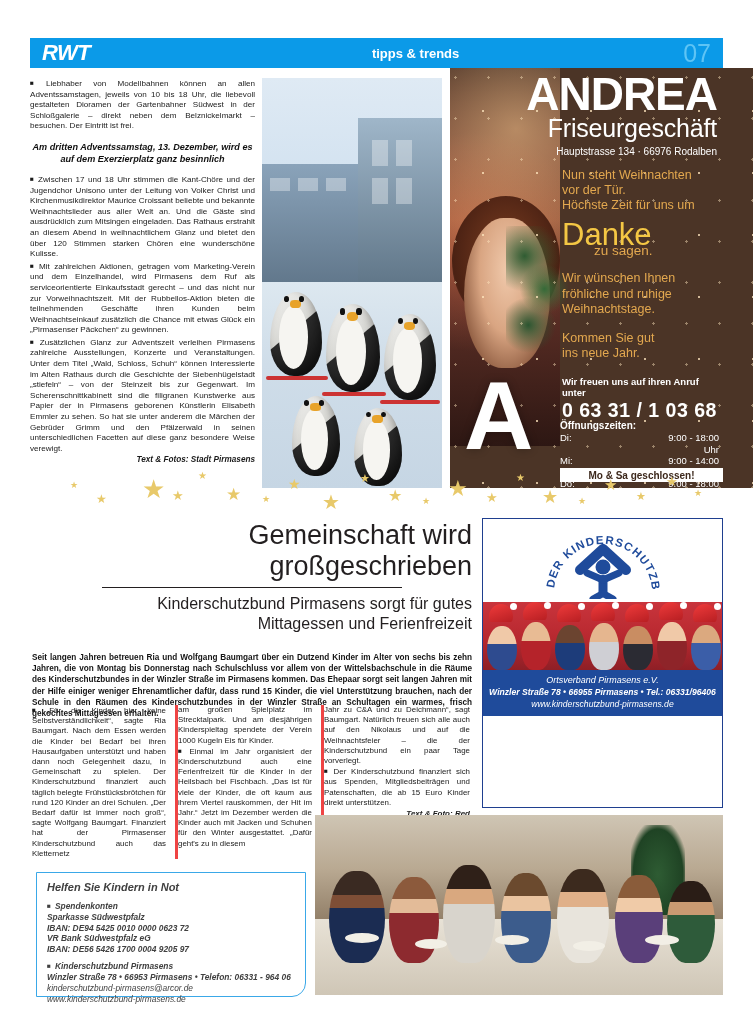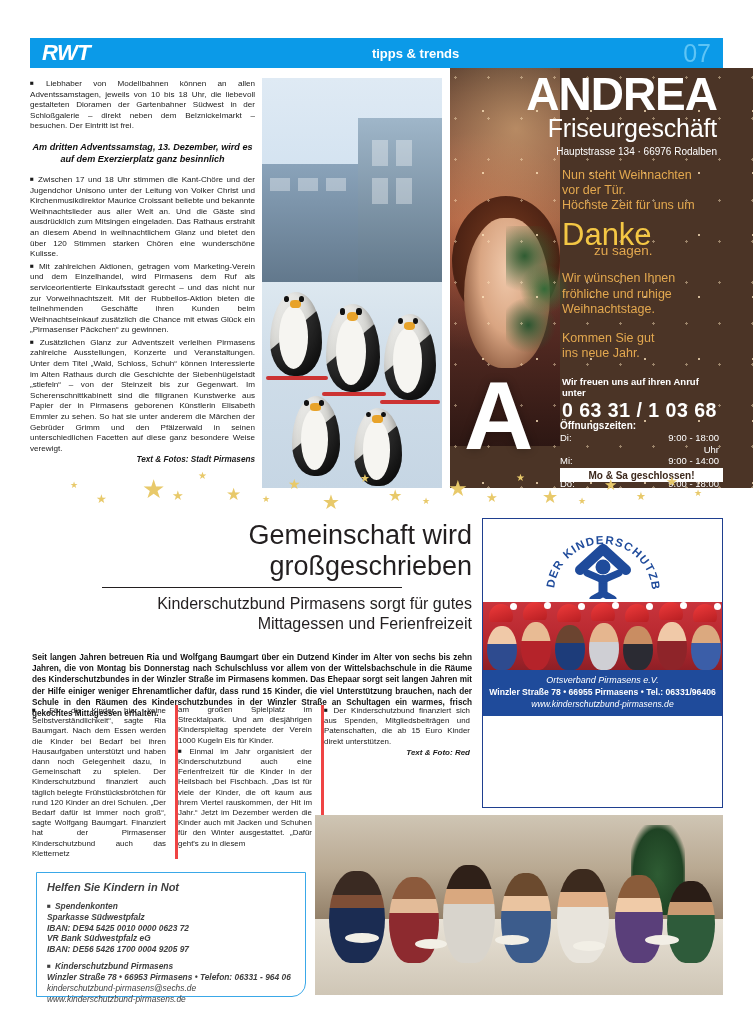--- a/index.html
+++ b/index.html
@@ -171,21 +171,21 @@
   .ksb-red p { font-size:9.2px; line-height:13.2px; font-style:italic; font-weight:700; padding:0 8px; }
   .ksb-photo { position:relative; height:68px; overflow:hidden;
     background:linear-gradient(180deg,#c9343c 0%,#b7282f 55%,#8e1f26 100%); }
   .kid { position:absolute; bottom:0; border-radius:46% 46% 40% 40%/54% 54% 46% 46%; }
   .hat { position:absolute; border-radius:50% 50% 10% 10%/70% 70% 30% 30%;
     background:linear-gradient(160deg,#ef3b3b,#b81f23); }
   .pom { position:absolute; width:7px; height:7px; border-radius:50%; background:#fff; }
   .ksb-blue { position:relative; height:46px; background:#1f4b9b; color:#fff;
     text-align:center; padding-top:4px; }
   .ksb-blue .l1 { font-size:9px; font-style:italic; line-height:12px; }
-  .ksb-blue .l2 { font-size:8.6px; font-weight:700; line-height:12px; }
+  .ksb-blue .l2 { font-size:8.6px; font-style:italic; font-weight:700; line-height:12px; }
   .ksb-blue .l3 { font-size:8.6px; font-style:italic; line-height:12px; }
 
   
   .bot-photo { position:absolute; left:315px; top:815px; width:408px; height:180px;
     overflow:hidden; background:#7a6a58; }
   .bp-bg { position:absolute; inset:0;
     background:linear-gradient(180deg,#cfc5b4 0%,#b9a992 30%,#8d7a63 62%,#5d4f40 100%); }
   .bp-table { position:absolute; left:0; top:104px; width:408px; height:76px;
     background:linear-gradient(180deg,#e8e2d6,#cfc6b6); }
   .bp-kid { position:absolute; border-radius:44% 44% 38% 38%/52% 52% 48% 48%; }
@@ -352,36 +352,37 @@
 
   <div class="cols">
     <div class="col">
       <p class="sq">„Für die Kinder hier keine Selbstverständlichkeit“, sagte Ria Baumgart. Nach dem Essen werden die Kinder bei Bedarf bei ihren Hausaufgaben unterstützt und haben dann noch Gelegenheit dazu, in Gemeinschaft zu spielen. Der Kinderschutzbund finanziert auch täglich belegte Frühstücksbrötchen für rund 120 Kinder an drei Schulen. „Der Bedarf dafür ist immer noch groß“, sagte Wolfgang Baumgart. Finanziert hat der Pirmasenser Kinderschutzbund auch das Kletternetz</p>
     </div>
     <div class="col">
       <p>am großen Spielplatz im Strecktalpark. Und am diesjährigen Kinderspieltag spendete der Verein 1000 Kugeln Eis für Kinder.</p>
       <p class="sq">Einmal im Jahr organisiert der Kinderschutzbund auch eine Ferienfreizeit für die Kinder in der Heilsbach bei Fischbach. „Das ist für viele der Kinder, die oft kaum aus ihrem Viertel rauskommen, der Hit im Jahr.“ Jetzt im Dezember werden die Kinder auch mit Jacken und Schuhen für den Winter ausgestattet. „Dafür geht's zu in diesem</p>
     </div>
     <div class="col">
+      <p>Jahr zu C&amp;A und zu Deichmann“, sagt Baumgart. Natürlich freuen sich alle auch auf den Nikolaus und auf die Weihnachtsfeier – die der Kinderschutzbund ein paar Tage vorverlegt.</p>
       <p class="sq">Der Kinderschutzbund finanziert sich aus Spenden, Mitgliedsbeiträgen und Patenschaften, die ab 15 Euro Kinder direkt unterstützen.</p>
       <div class="credit2">Text &amp; Foto: Red</div>
     </div>
   </div>
 
   <div class="helpbox">
     <div class="hb-title">Helfen Sie Kindern in Not</div>
     <div class="hb-sq">Spendenkonten</div>
     <div class="hb-l">Sparkasse Südwestpfalz</div>
     <div class="hb-l">IBAN: DE94 5425 0010 0000 0623 72</div>
     <div class="hb-l">VR Bank Südwestpfalz eG</div>
     <div class="hb-l">IBAN: DE56 5426 1700 0004 9205 97</div>
     <div class="hb-gap"></div>
     <div class="hb-sq">Kinderschutzbund Pirmasens</div>
     <div class="hb-l">Winzler Straße 78 • 66953 Pirmasens • Telefon: 06331 - 964 06</div>
-    <div class="hb-l thin">kinderschutzbund-pirmasens@sechs.de</div>
+    <div class="hb-l thin">kinderschutzbund-pirmasens@arcor.de</div>
     <div class="hb-l thin">www.kinderschutzbund-pirmasens.de</div>
   </div>
 
   <div class="ad-ksb">
     <div class="ksb-top">
       <svg class="ksb-logo" viewBox="0 0 118 76">
         <defs>
           <path id="arcp" d="M 10,70 A 49,49 0 0 1 108,70"></path>
         </defs>
         <text font-size="11.5" font-weight="700" fill="#1f4b9b" font-family="Liberation Sans, sans-serif" letter-spacing="1.2">

